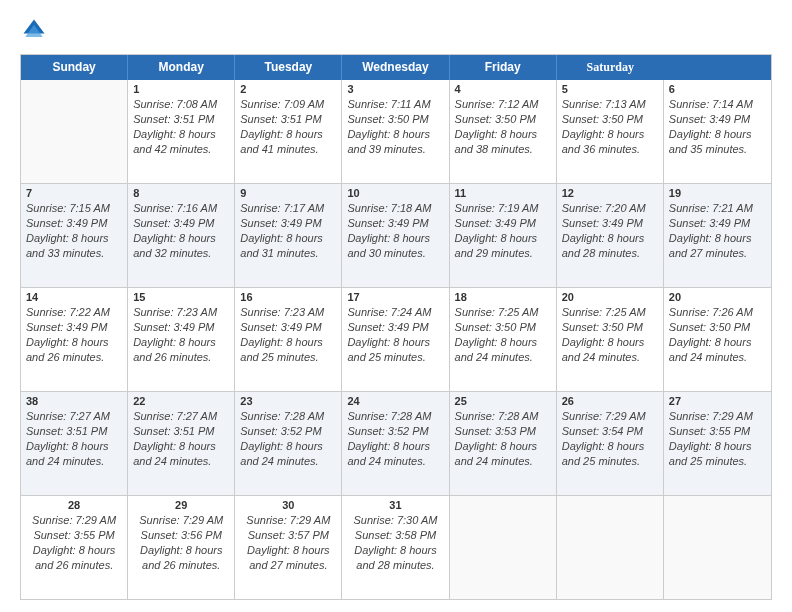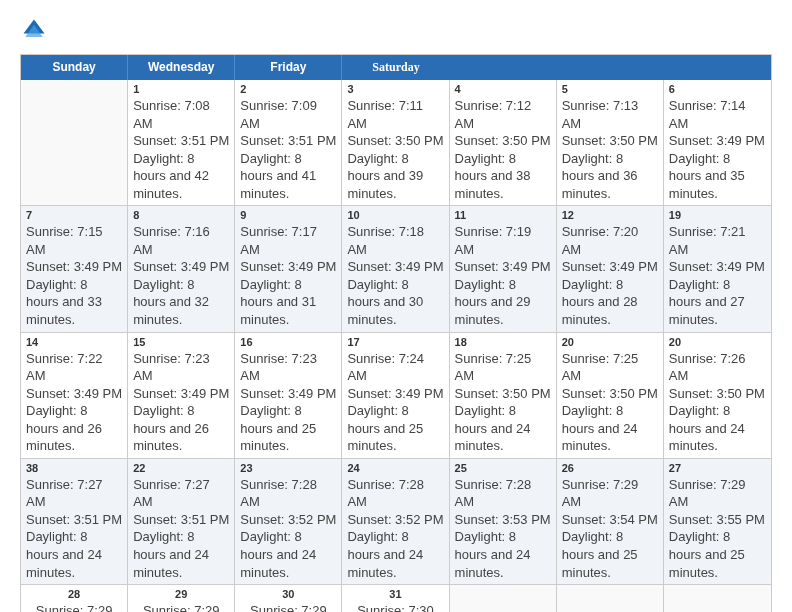--- a/index.html
+++ b/index.html
@@ -97,23 +97,24 @@
     }
     .cal-cell:last-child { border-right: none; }
     .cal-cell.empty { background: #f9f9f9; }
     .day-num {
       font-size: 11px;
       font-weight: bold;
       color: #333;
       margin-bottom: 2px;
     }
     .day-info {
-      font-size: 13px;
+      font-size: 11px;
       color: #444;
       line-height: 1.35;
+      font-style: italic;
     }
     .alt-row .cal-cell {
       background: #f0f4f8;
     }
   </style>
 </head>
 <body>
 
 <div class="page">
   <div class="header">
@@ -129,20 +130,22 @@
     </div>
     <div class="title-block">
       <div class="main-title"></div>
       <div class="subtitle"></div>
     </div>
   </div>
 
   <div class="calendar">
     <div class="cal-header-row">
     <div class="cal-header-cell">Sunday</div>
+        <div class="cal-header-cell">Monday</div>
+        <div class="cal-header-cell">Tuesday</div>
         <div class="cal-header-cell">Wednesday</div>
         <div class="cal-header-cell">Friday</div>
         <div class="cal-header-cell">Saturday</div>
       </div>
     <div class="cal-body">
     <div class="cal-row">
           <div class="cal-cell empty"></div>
           <div class="cal-cell">
             <div class="day-num">1</div>
             <div class="day-info">Sunrise: 7:08 AM<br>Sunset: 3:51 PM<br>Daylight: 8 hours and 42 minutes.</div>

